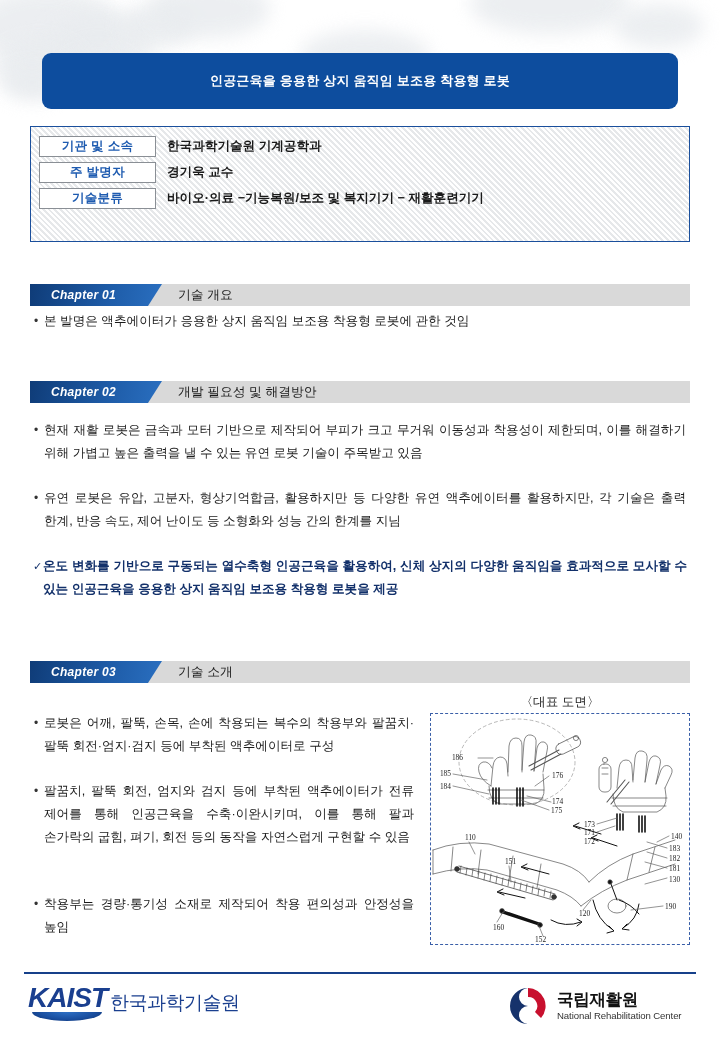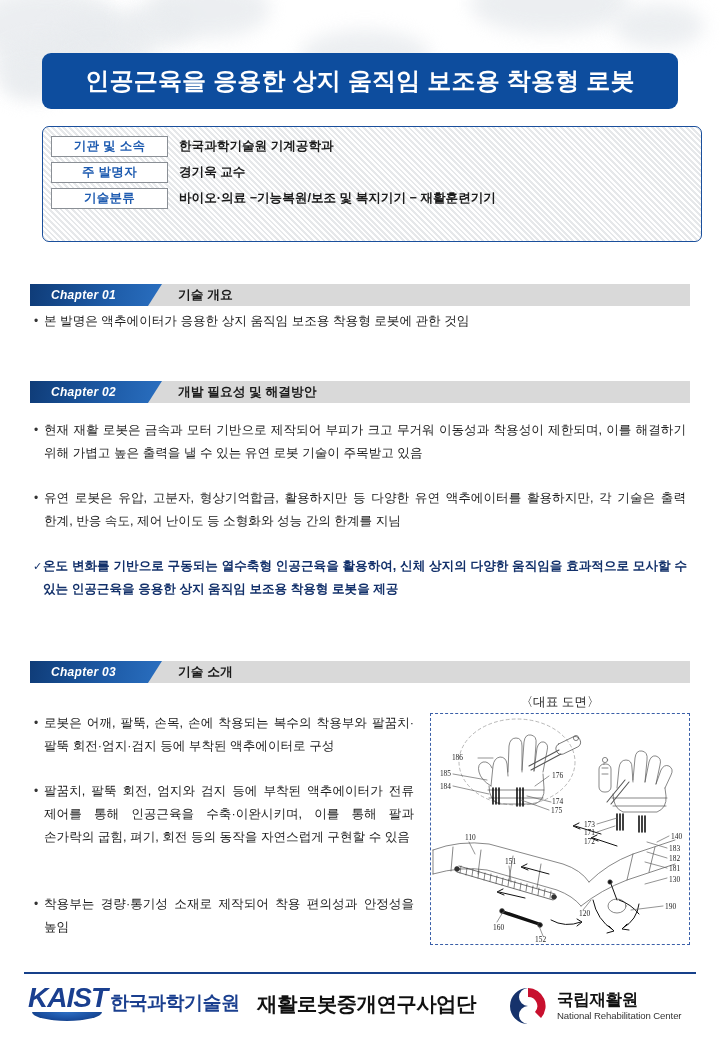--- a/index.html
+++ b/index.html
@@ -48,33 +48,33 @@
     left: 42px; top: 53px;
     width: 636px; height: 56px;
     background: #0d4d9e;
     border-radius: 9px;
     display: flex;
     align-items: center;
     justify-content: center;
   }
   .title-banner .t {
     color: #ffffff;
-    font-size: 24px;
+    font-size: 13px;
     font-weight: bold;
     letter-spacing: .2px;
     white-space: nowrap;
   }
 
   
   .info-box {
     position: absolute;
-    left: 42px; top: 126px;
+    left: 30px; top: 126px;
     width: 660px; height: 116px;
     border: 1.6px solid #1a4f9c;
-    border-radius: 7px;
+    border-radius: 0;
     background-color: #f2f3f4;
     background-image: repeating-linear-gradient(
         45deg,
         #ffffff 0px, #ffffff 2px,
         #e6e8ea 2px, #e6e8ea 4px);
     padding: 7px 0 0 0;
     overflow: hidden;
   }
   .info-row {
     display: flex;
@@ -135,21 +135,21 @@
     padding-left: 21px;
     letter-spacing: .3px;
   }
   .chapter .ch-title {
     position: absolute;
     left: 148px; top: 0;
     height: 22px;
     display: flex;
     align-items: center;
     font-size: 12.8px;
-    font-weight: bold;
+    font-weight: normal;
     color: #1a1a1a;
   }
 
   
   .bullet {
     position: absolute;
     display: flex;
     align-items: flex-start;
   }
   .bullet .dot {
@@ -227,21 +227,21 @@
   .kaist-mark .swoosh {
     position: absolute;
     left: 4px; bottom: -1px;
     width: 70px; height: 9px;
     background: radial-gradient(ellipse at 50% 0%, #2d6fc4 0%, #1a4fa0 55%, #0e2f6e 100%);
     border-radius: 0 0 50% 50% / 0 0 100% 100%;
   }
   .kaist-kor {
     margin-left: 8px;
     font-size: 19px;
-    font-weight: bold;
+    font-weight: normal;
     color: #1a3f8f;
     letter-spacing: -.5px;
   }
   .center-org {
     position: absolute;
     left: 257px; top: 4px;
     font-size: 20.5px;
     font-weight: bold;
     color: #111111;
     letter-spacing: -.6px;
@@ -539,21 +539,20 @@
   <div class="footer">
 
     <div class="kaist-logo">
       <div class="kaist-mark">
         <div class="word">KAIST</div>
         <div class="swoosh"></div>
       </div>
       <div class="kaist-kor">한국과학기술원</div>
     </div>
 
-    <div class="center-org">재활로봇중개연구사업단</div>
 
     <div class="nrc-logo">
       <svg width="40" height="40" viewBox="0 0 40 40">
         <path d="M20 2 A18 18 0 0 0 20 38 A9 9 0 0 1 20 20 A9 9 0 0 0 20 2 Z" fill="#16326b"></path>
         <path d="M20 2 A18 18 0 0 1 20 38 A9 9 0 0 0 20 20 A9 9 0 0 1 20 2 Z" fill="#ffffff"></path>
         <path d="M20 2 A18 18 0 0 1 33 32 L27 26 A9 9 0 0 0 20 11 Z" fill="#c8102e"></path>
         <path d="M20 20 m-9 0 a9 9 0 0 1 9 -9 a9 9 0 0 1 0 18 a9 9 0 0 1 -9 -9 Z" fill="none"></path>
       </svg>
       <div class="nrc-text">
         <div class="nrc-kor">국립재활원</div>

